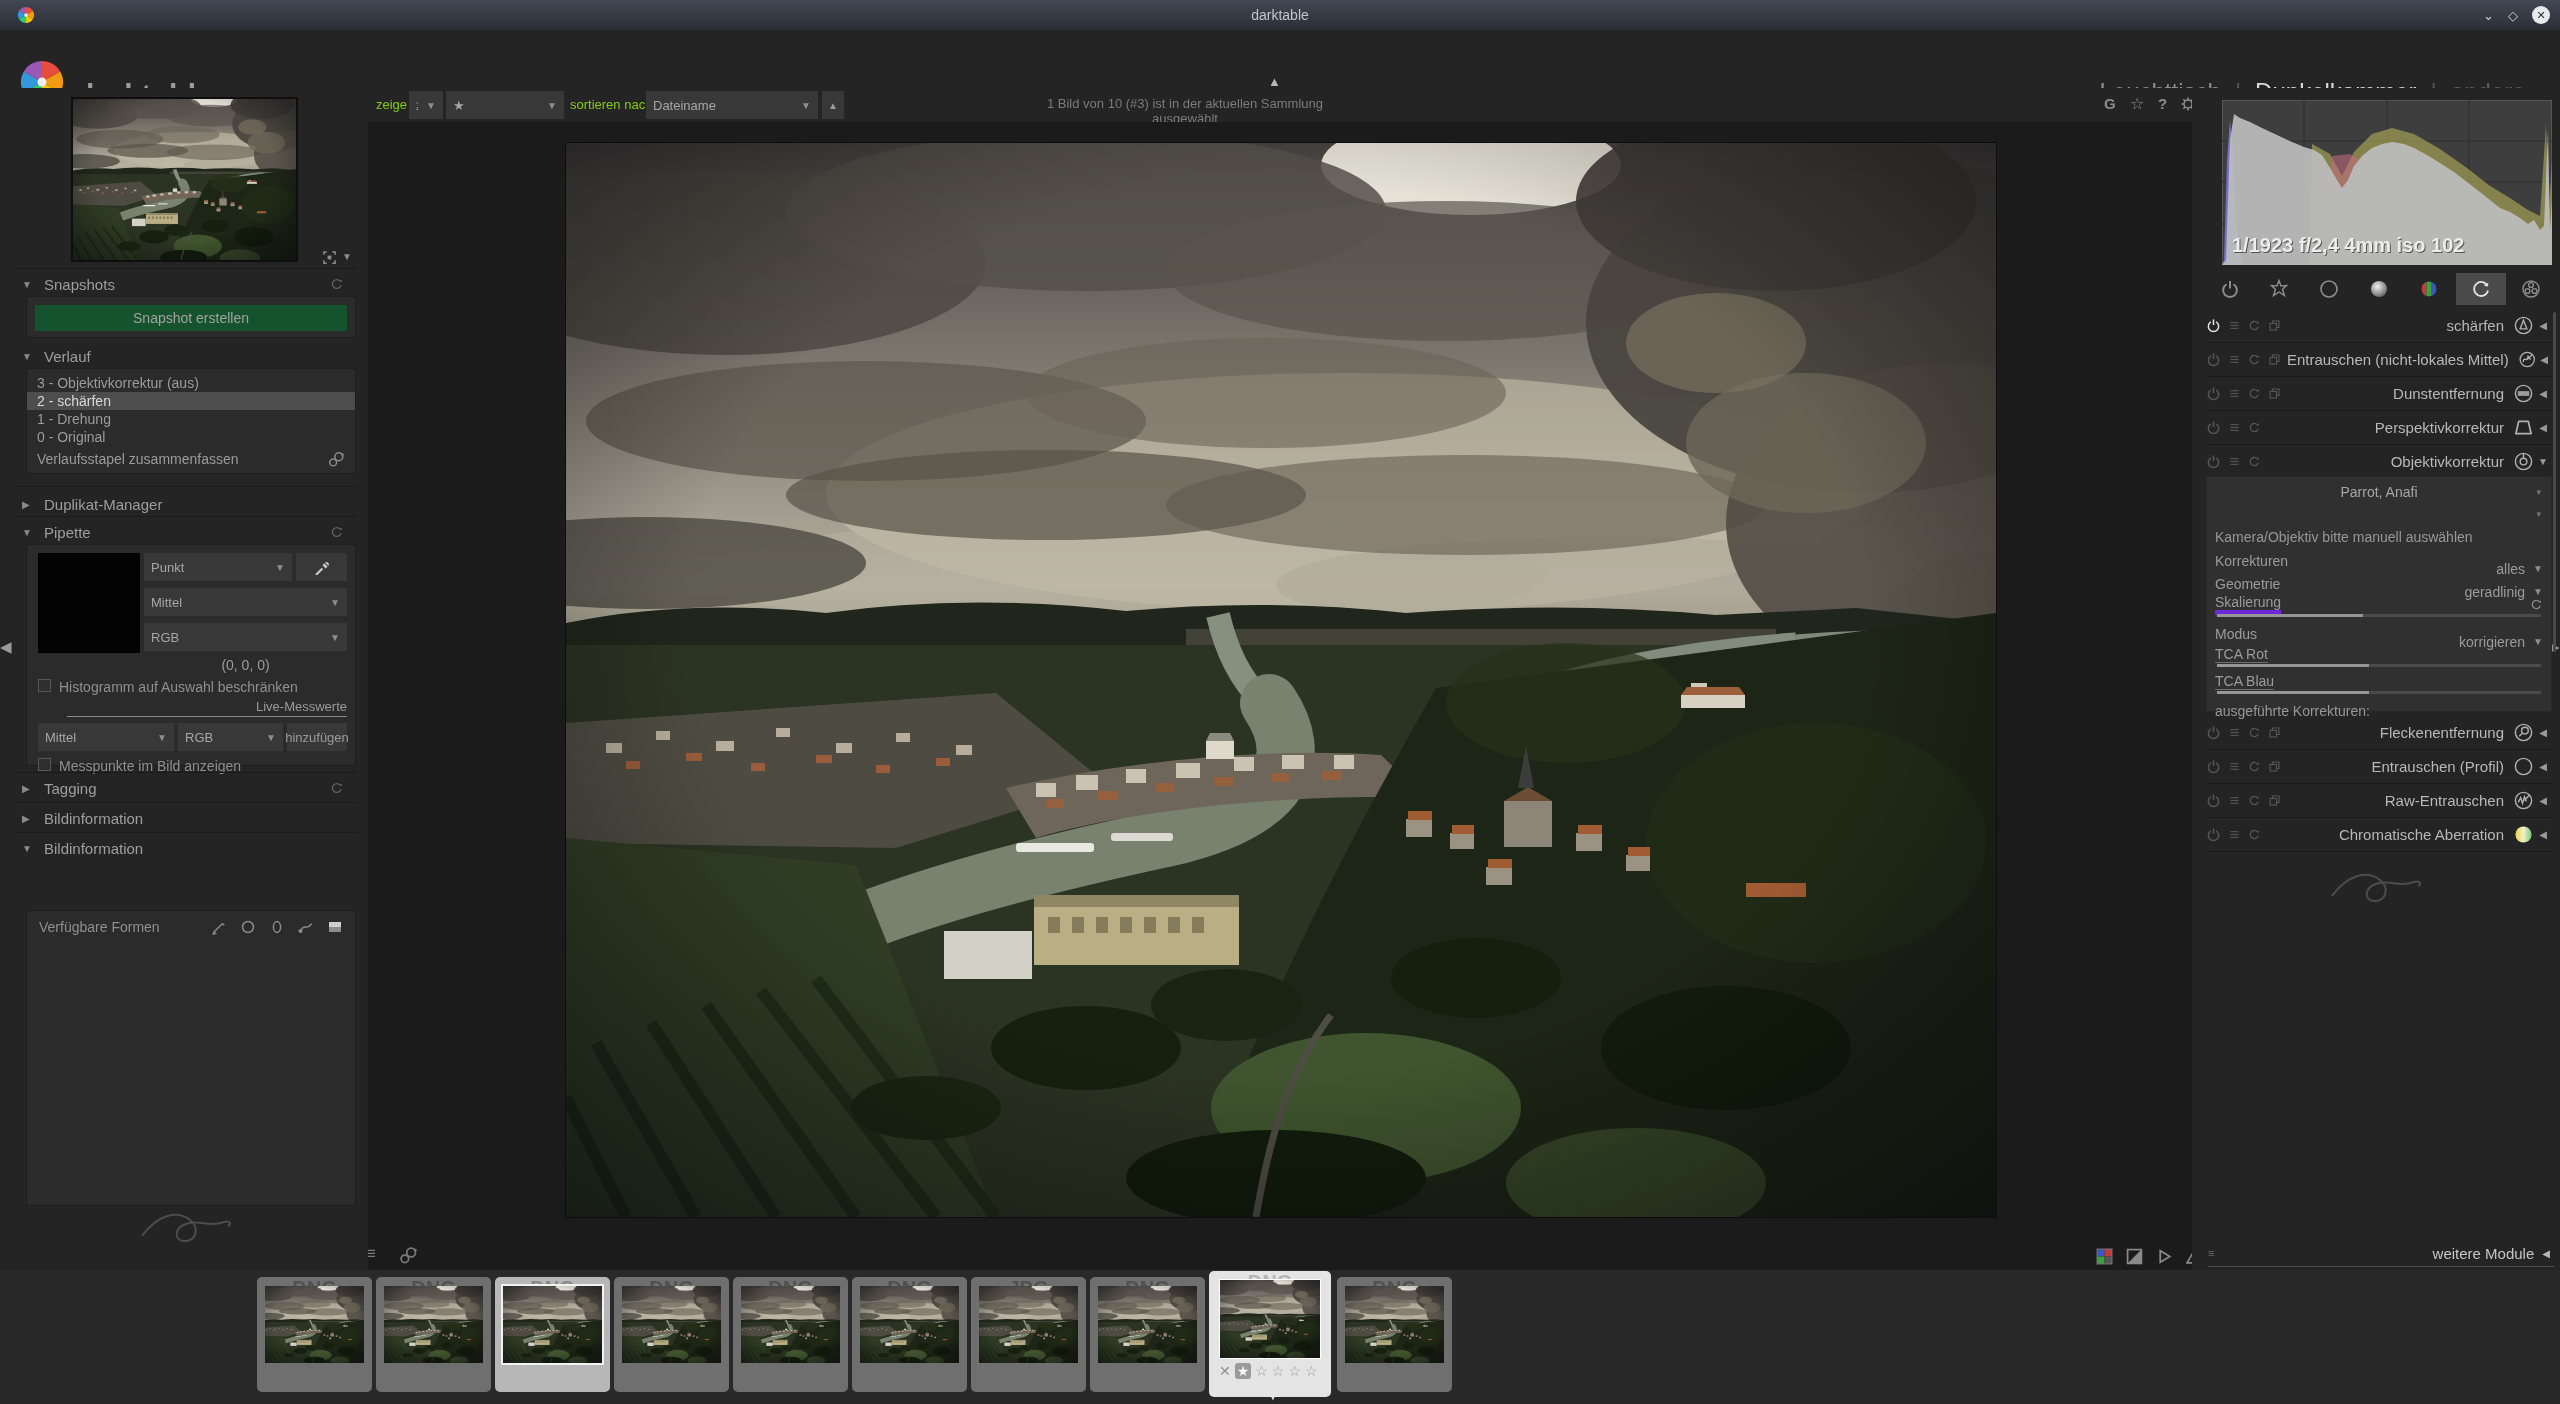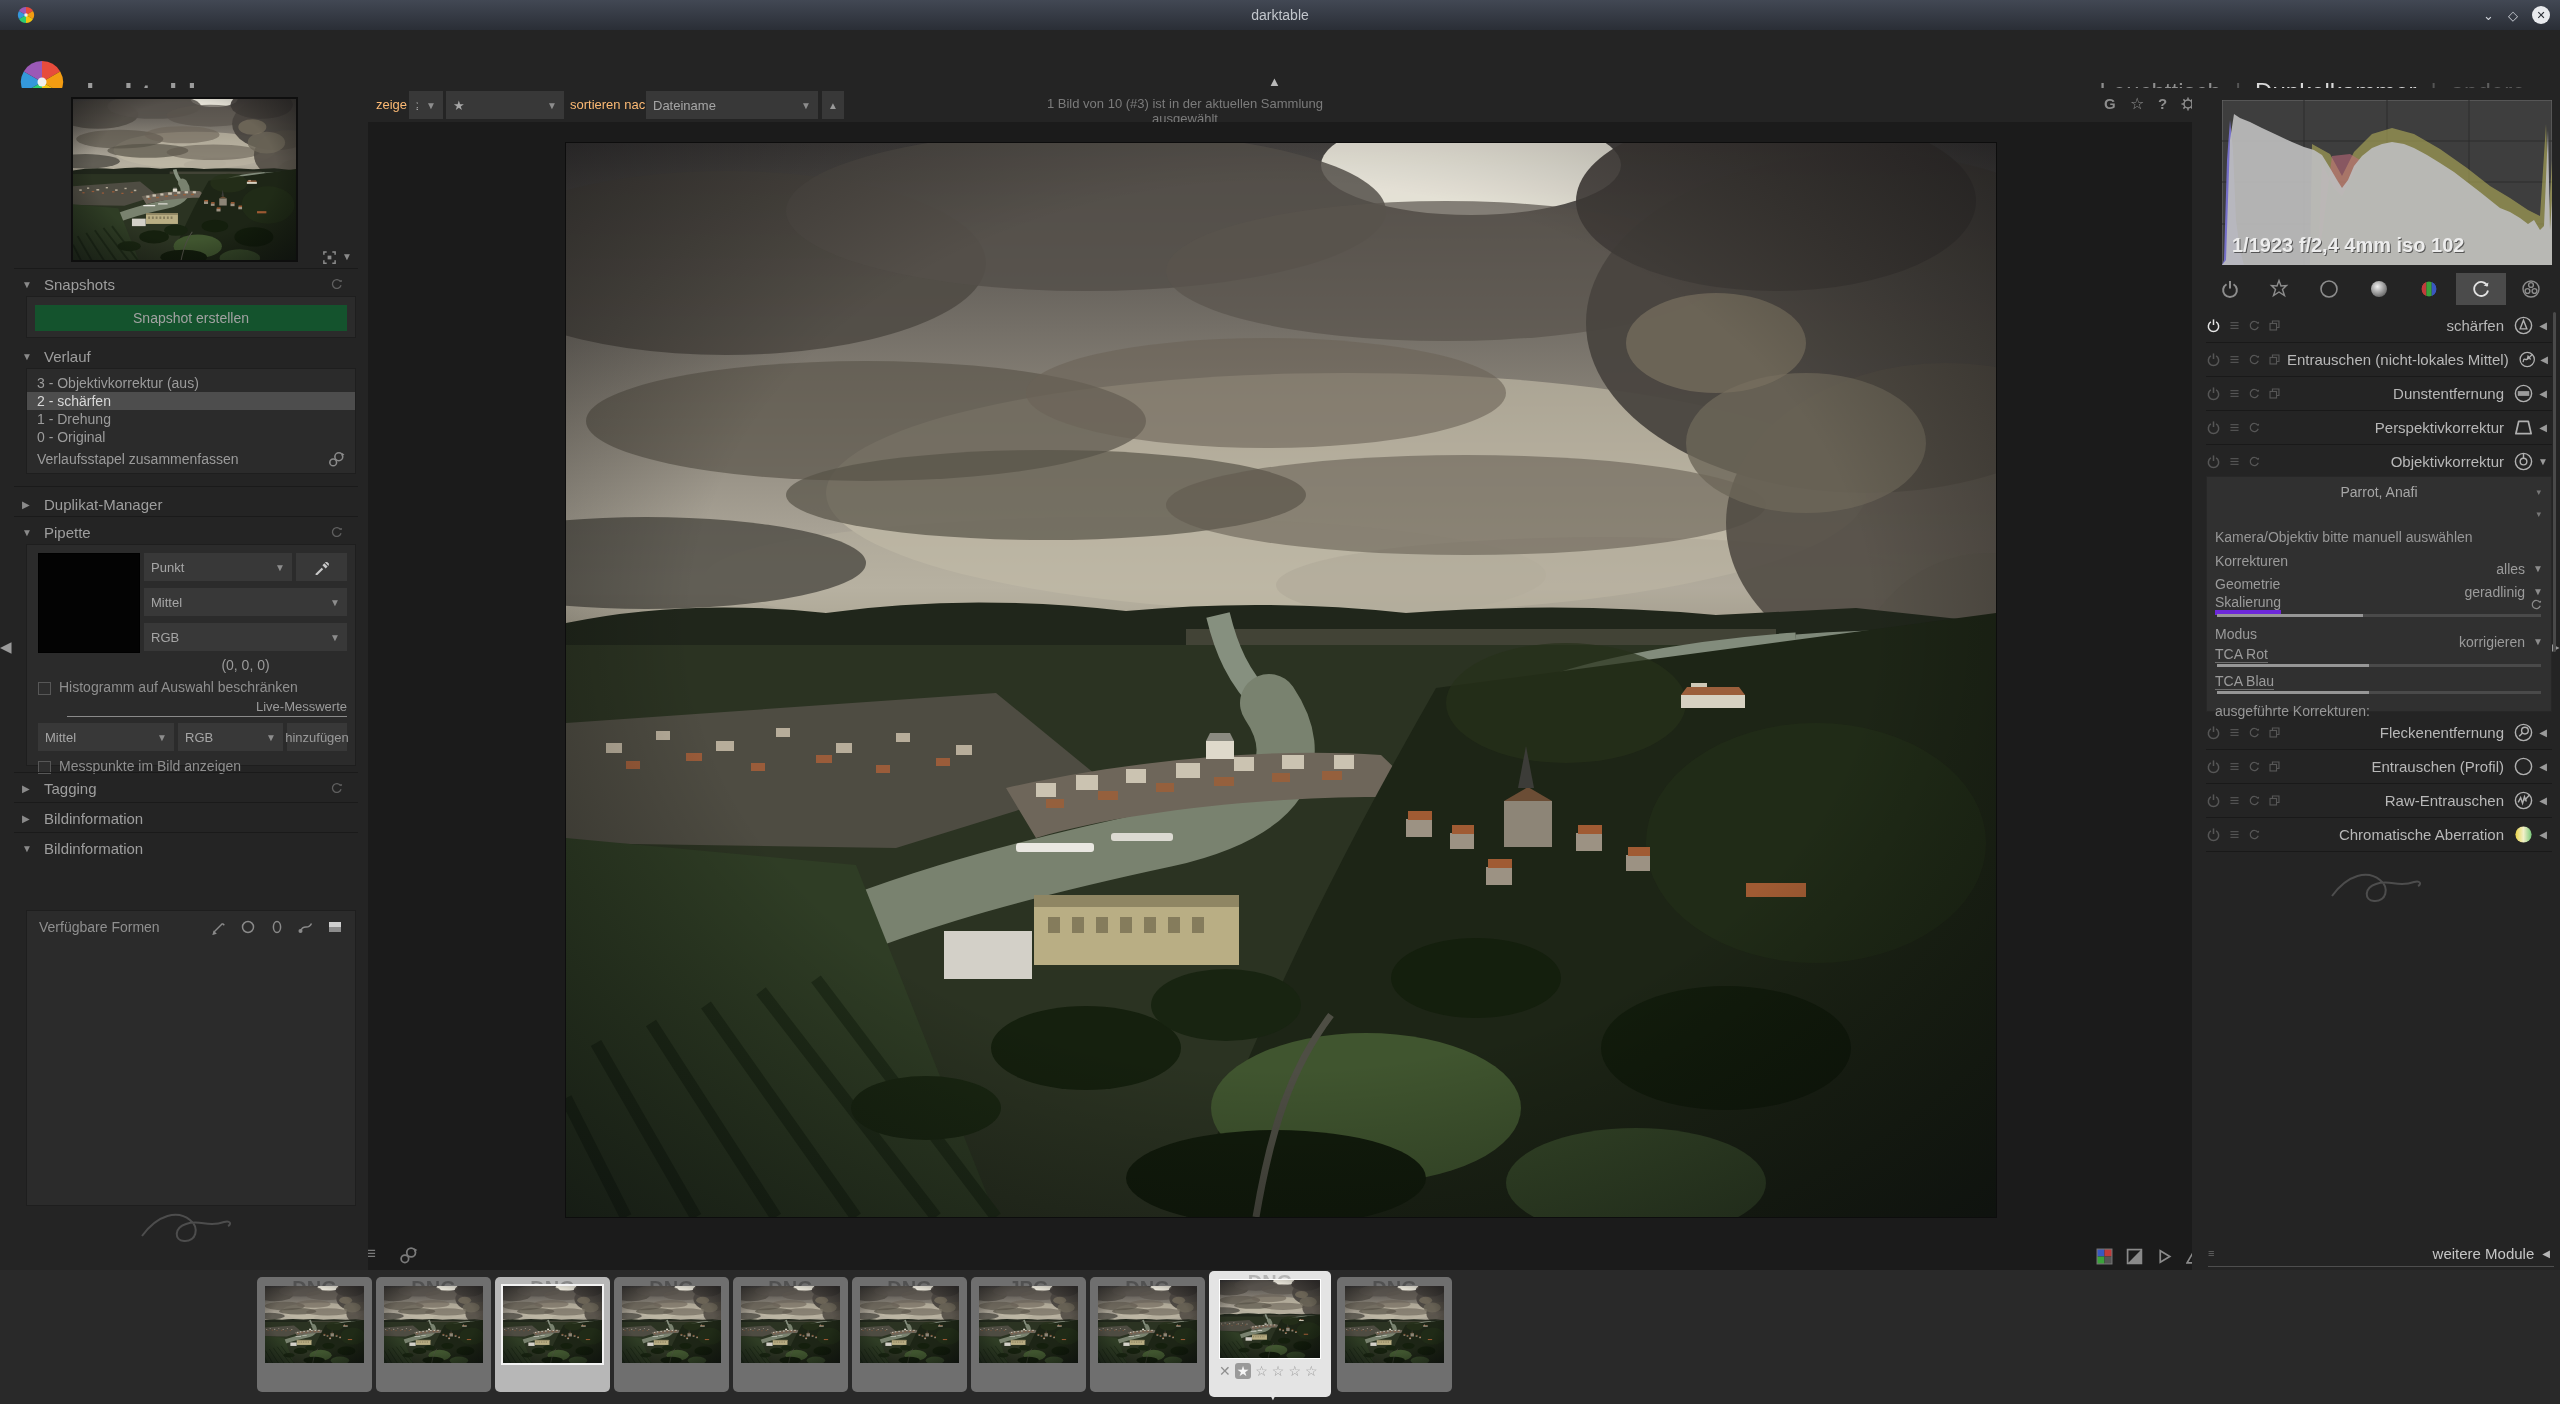--- a/index.html
+++ b/index.html
@@ -21,39 +21,39 @@
   .views .dim{color:#5e5e5e;}
   .views .sep{color:#555;}
   .views .dd{font-size:13px;color:#777;}
   
   #leftpanel{left:0;top:96px;width:368px;height:1174px;background:#242424;}
   #rightpanel{left:2192px;top:96px;width:368px;height:1174px;background:#242424;}
   #centerarea{left:368px;top:122px;width:1824px;height:1148px;background:#1b1b1b;}
   #filmstrip{left:0;top:1270px;width:2560px;height:134px;background:#292929;}
   .edgearrow{color:#9a9a9a;font-size:15px;}
   
-  .tlabel{font-size:13px;color:#fdba74;}
+  .tlabel{font-size:13px;color:#84cc16;}
   .combo{background:#383838;color:#a6a6a6;font-size:13px;display:flex;align-items:center;
          padding:0 7px;height:28px;box-sizing:border-box;}
   .combo .cv{flex:1;white-space:nowrap;overflow:hidden;}
   .combo .ca{color:#8d8d8d;font-size:10px;margin-left:8px;}
   .tbtn{background:#383838;color:#9a9a9a;height:28px;display:flex;align-items:center;justify-content:center;}
   .statustext{font-size:13px;color:#7b7b7b;}
   
   .sechdr{position:absolute;left:14px;width:344px;height:24px;display:flex;align-items:center;
           font-size:15px;color:#9e9e9e;}
   .sechdr .tri{width:22px;font-size:10px;color:#8a8a8a;padding-left:8px;}
   .sechdr .rst{margin-left:auto;margin-right:14px;color:#5f5f5f;}
   .secbox{position:absolute;left:26px;width:330px;background:#2b2b2b;border:1px solid #1e1e1e;box-sizing:border-box;}
   .secdiv{position:absolute;left:14px;width:344px;height:1px;background:#1a1a1a;}
   .dtbtn{background:#14532d;color:#a2a2a2;font-size:14px;display:flex;align-items:center;justify-content:center;}
   .hrow{height:18px;line-height:18px;font-size:14px;color:#9b9b9b;padding-left:10px;}
   .hrow.sel{background:#4d4d4d;color:#d8d8d8;}
   .chk{width:13px;height:13px;background:#2e2e2e;border:1px solid #575757;display:inline-block;box-sizing:border-box;}
-  .ckrow{display:flex;align-items:flex-end;gap:8px;font-size:14px;color:#8f8f8f;}
+  .ckrow{display:flex;align-items:flex-start;gap:8px;font-size:14px;color:#8f8f8f;}
   
   .mrow{position:absolute;left:2206px;width:346px;height:33px;display:flex;align-items:center;
         border-bottom:1px solid #191919;}
   .mctl{display:flex;align-items:center;gap:7px;width:92px;color:#565656;}
   .mlabel{flex:1;text-align:right;font-size:15px;color:#b8b8b8;padding-right:9px;white-space:nowrap;}
   .marrow{width:18px;color:#9a9a9a;font-size:10px;text-align:center;}
   .micon{color:#b0b0b0;}
   .ic{display:block;}
   .on{color:#e6e6e6;}
   .lensbox{position:absolute;left:2206px;top:476px;width:346px;height:236px;background:#303030;

